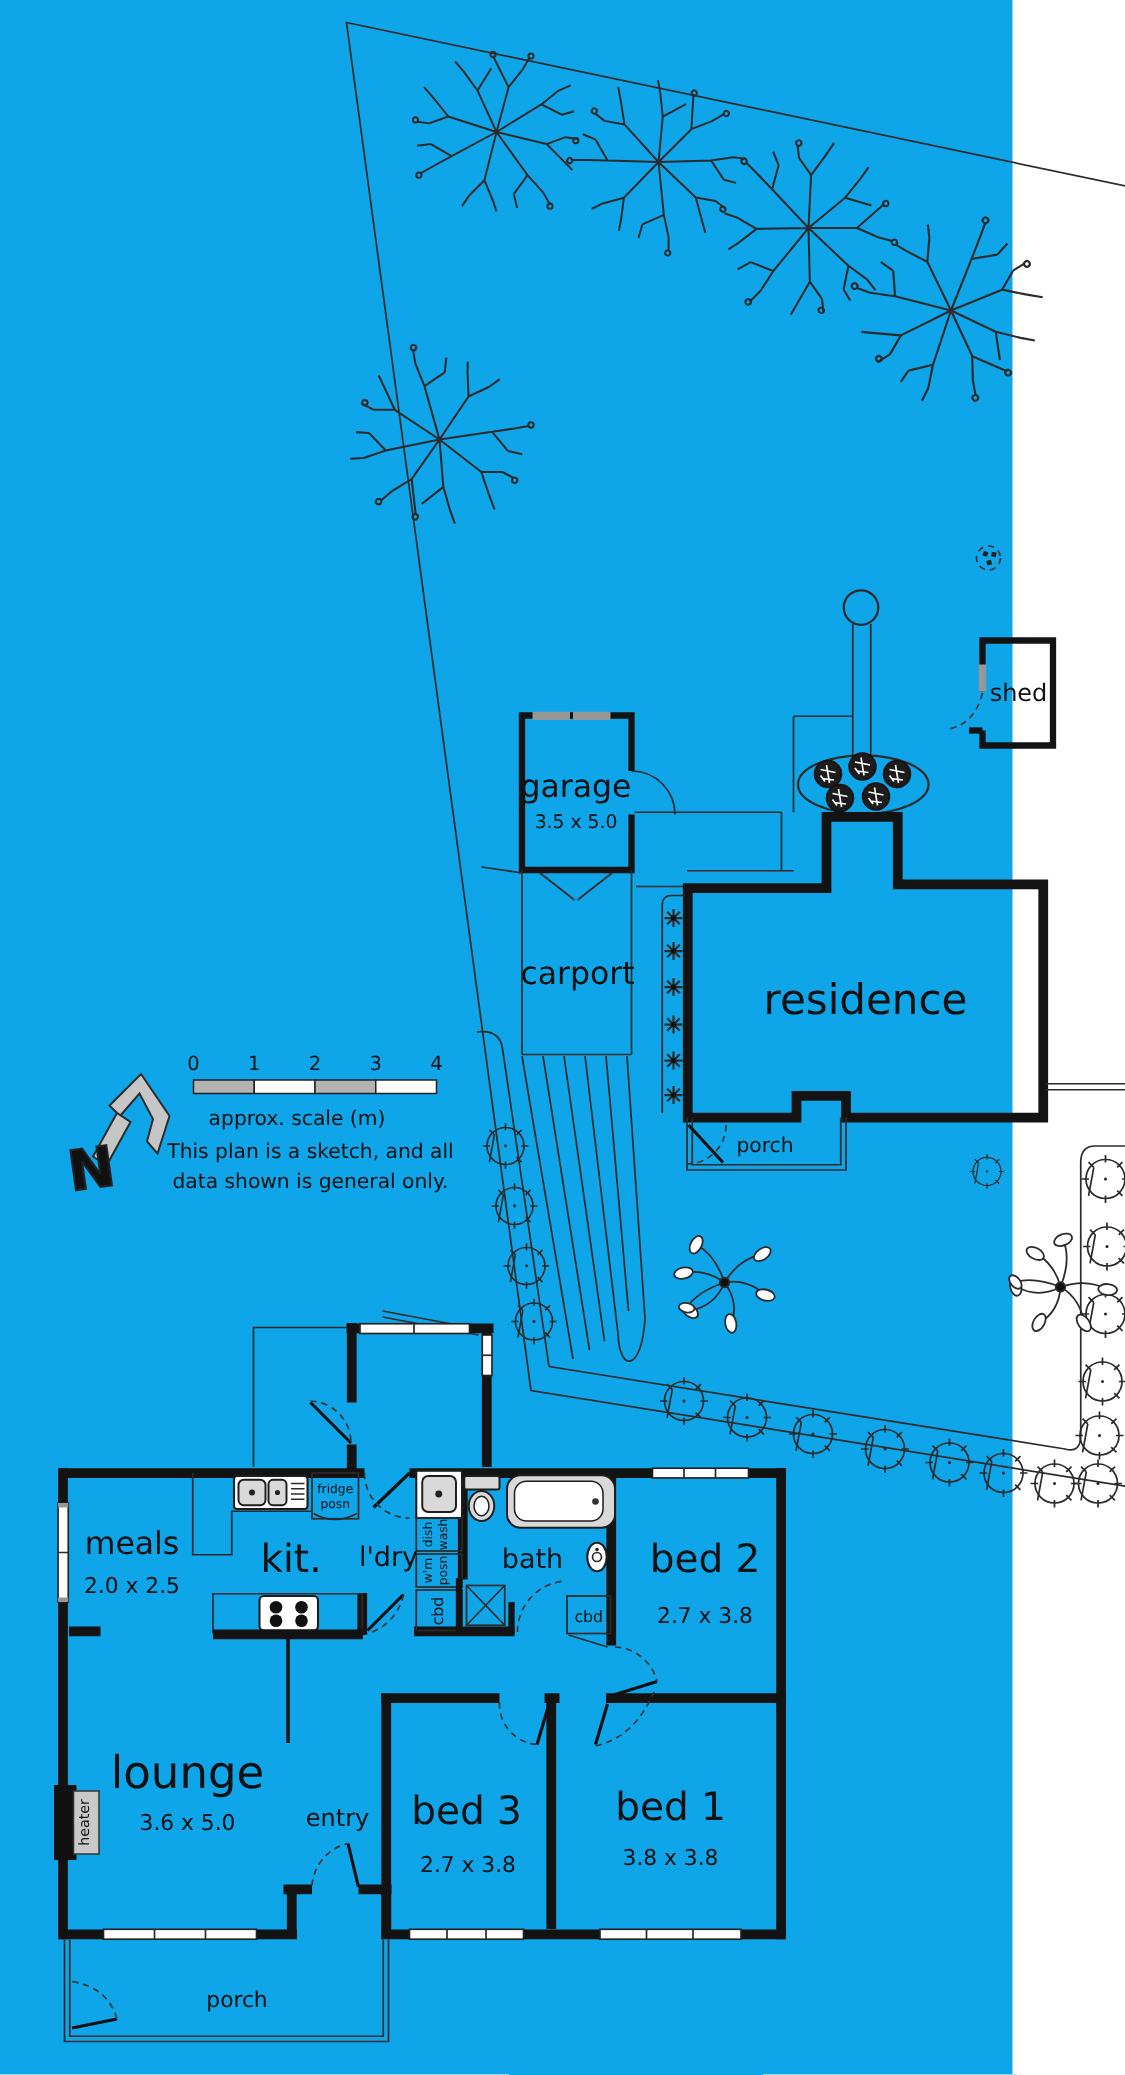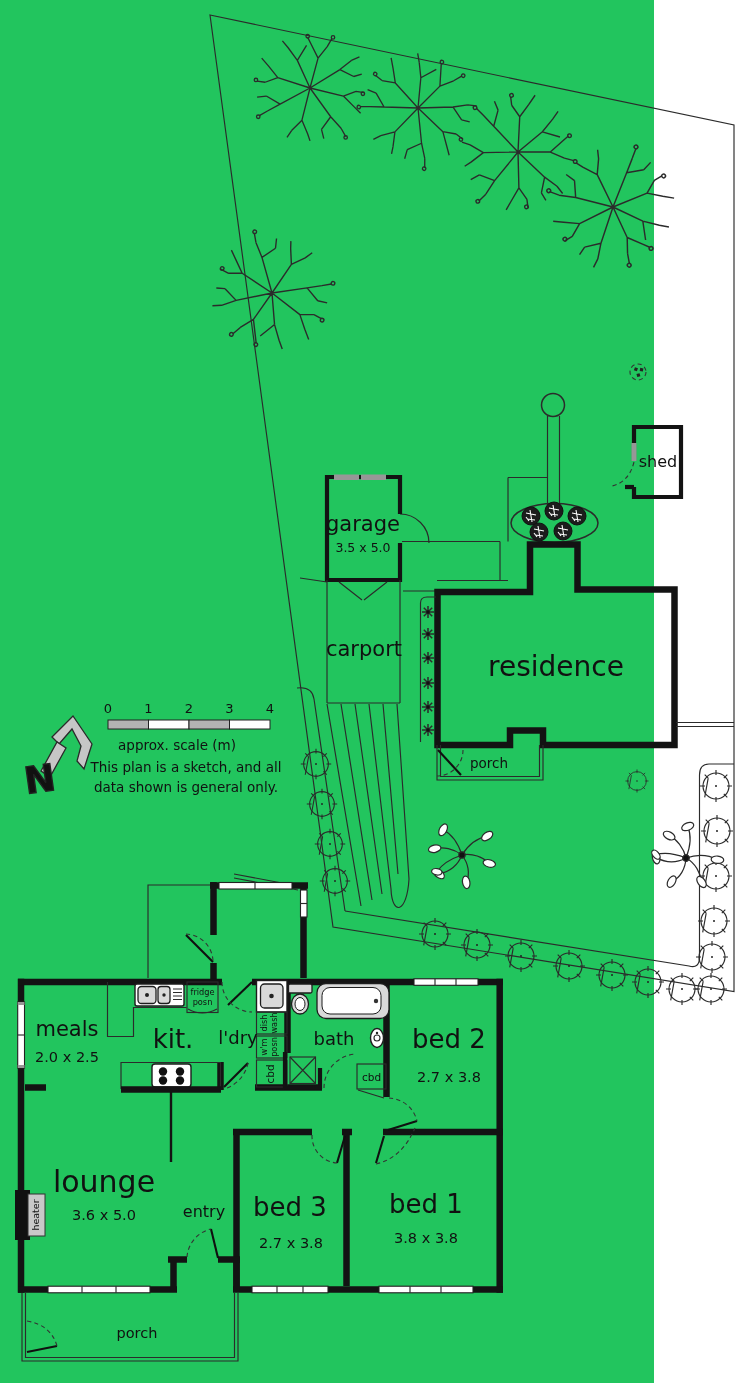--- a/index.html
+++ b/index.html
@@ -1,16 +1,16 @@
 <!DOCTYPE html>
 <html><head>
 <meta charset="utf-8">
 <style>
   html,body{margin:0;padding:0;background:#fff;}
-  #stage{width:654px;height:1383px;position:relative;background:#22c55e;}
+  #stage{width:654px;height:1383px;position:relative;background:#0ea5e9;padding-left:21px;}
   svg{display:block}
   .wall{stroke:#131313;stroke-width:6.5;fill:none;stroke-linecap:butt}
   .w4{stroke:#131313;stroke-width:4.2;fill:none}
   .w2{stroke:#131313;stroke-width:2.4;fill:none}
   .thin{stroke:#2b2b2b;stroke-width:1.15;fill:none}
   .thin2{stroke:#2b2b2b;stroke-width:1.5;fill:none}
   .dash{stroke:#333;stroke-width:1.1;fill:none;stroke-dasharray:4.2 3.2}
   .leaf{stroke:#101010;stroke-width:2.1;fill:none}
   .win{fill:#fff;stroke:#222;stroke-width:1.1}
   .cap{fill:#979797}

